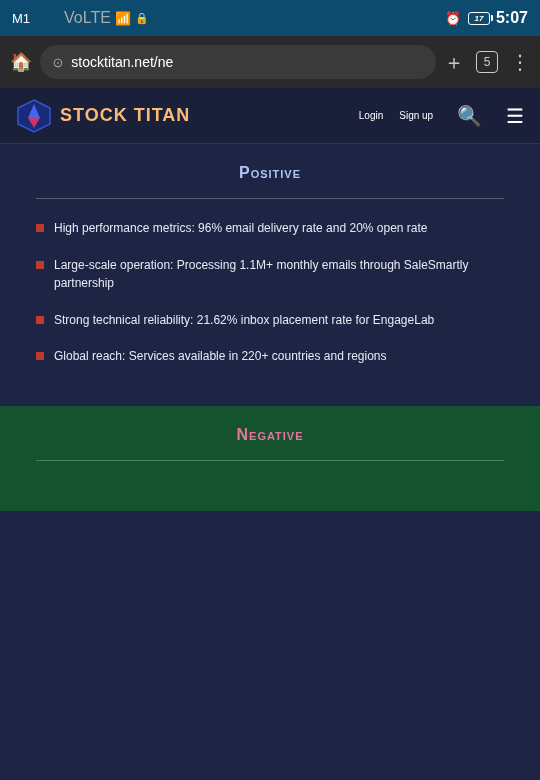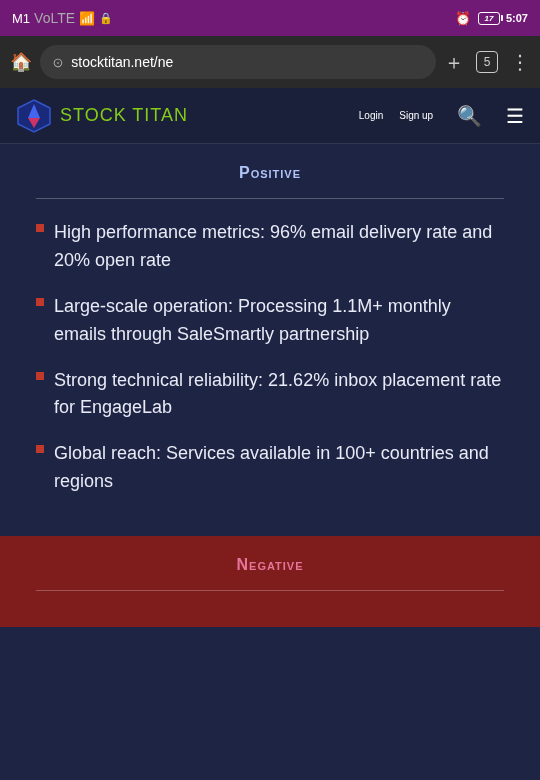--- a/index.html
+++ b/index.html
@@ -8,21 +8,21 @@
     body {
       width: 540px;
       height: 780px;
       font-family: -apple-system, BlinkMacSystemFont, 'Segoe UI', Arial, sans-serif;
       background: #1a1f3a;
       overflow: hidden;
     }
 
     
     .status-bar {
-      background: #701a75;
+      background: #0c4a6e;
       height: 36px;
       display: flex;
       align-items: center;
       justify-content: space-between;
       padding: 0 12px;
       color: white;
       font-size: 13px;
       font-weight: 500;
       text-align: center;
     }
@@ -128,23 +128,23 @@
       display: flex;
       align-items: center;
       gap: 8px;
       flex: 1;
     }
     .logo-icon {
       width: 36px;
       height: 36px;
     }
     .logo-text {
-      color: #84cc16;
+      color: #fdba74;
       font-size: 18px;
-      font-weight: 400;
+      font-weight: 700;
       letter-spacing: 1px;
     }
     .nav-links {
       display: flex;
       align-items: center;
       gap: 16px;
     }
     .nav-link {
       color: white;
       font-size: 10px;
@@ -191,57 +191,57 @@
       list-style: none;
       display: flex;
       flex-direction: column;
       gap: 18px;
     }
     .bullet-item {
       display: flex;
       align-items: flex-start;
       gap: 10px;
       color: #e8eaf6;
-      font-size: 18px;
+      font-size: 12px;
       line-height: 1.55;
     }
     .bullet-square {
       width: 8px;
       height: 8px;
       background: #c0392b;
       flex-shrink: 0;
       margin-top: 5px;
     }
 
     
     .section-negative {
-      background: #7f1d1d;
-      padding: 20px 36px 16px 36px;
+      background: #14532d;
+      padding: 20px 36px 30px 36px;
       margin-top: 0;
     }
     .section-title.negative {
       color: #e8749a;
     }
   </style>
 </head>
 <body>
 
 <div class="status-bar">
   <div class="status-left">
     <span>M1</span>
-    <span style="font-size:14px; color:#aaa;">VoLTE</span>
+    <span style="font-size:16px; color:#aaa;margin-left:30px;">VoLTE</span>
     <span style="font-size:13px;">📶</span>
     <span style="font-size:11px; color:#aaa;">🔒</span>
   </div>
   <div class="status-right">
     <span style="font-size:13px;">⏰</span>
     <div class="battery-box">
       <span>17</span>
     </div>
-    <span style="font-size:11px; font-weight:600;">5:07</span>
+    <span style="font-size:16px; font-weight:600;">5:07</span>
   </div>
 </div>
 
 <div class="browser-bar">
   <span class="home-icon">🏠</span>
   <div class="address-bar">
     <span class="address-icon">⊙</span>
     <span class="address-text">stocktitan.net/ne</span>
   </div>
   <div class="browser-actions">
@@ -283,21 +283,21 @@
       <li class="bullet-item">
         <span class="bullet-square"></span>
         <span>Large-scale operation: Processing 1.1M+ monthly emails through SaleSmartly partnership</span>
       </li>
       <li class="bullet-item">
         <span class="bullet-square"></span>
         <span>Strong technical reliability: 21.62% inbox placement rate for EngageLab</span>
       </li>
       <li class="bullet-item">
         <span class="bullet-square"></span>
-        <span>Global reach: Services available in 100+ countries and regions</span>
+        <span>Global reach: Services available in 220+ countries and regions</span>
       </li>
     </ul>
   </div>
 
   <div class="section-negative">
     <div class="section-title negative">Negative</div>
     <hr class="section-divider">
   </div>
 
 </div>

